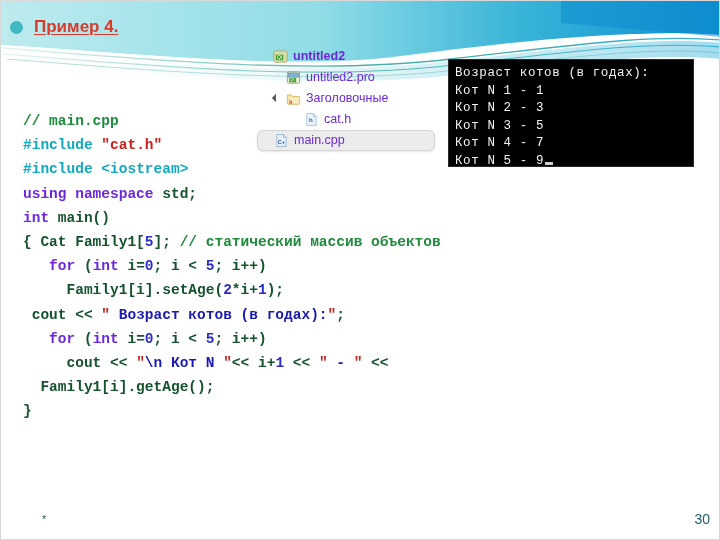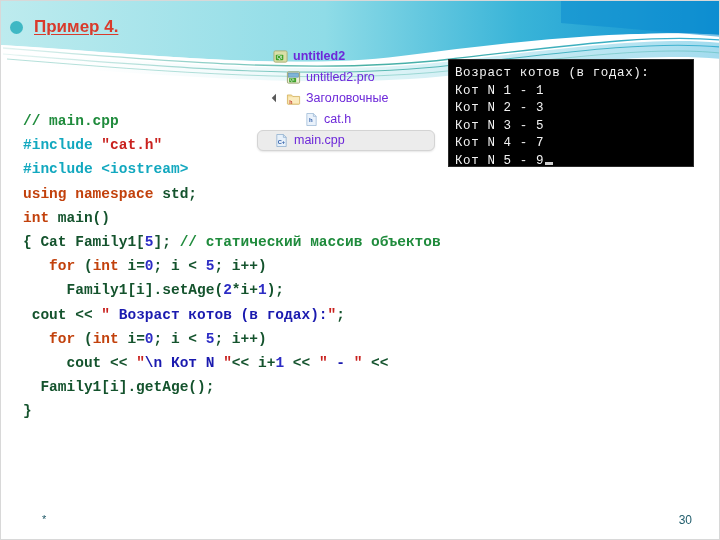--- a/index.html
+++ b/index.html
@@ -68,21 +68,21 @@
     line-height: 24.2px;
     color: #0a0a0a;
     white-space: pre;
     z-index: 4;
   }
   #code .ln { display: block; height: 24.2px; }
   .c-comment { color: #1F8B3C; }
   .c-pre     { color: #12A8BF; }
   .c-str     { color: #C9211E; }
   .c-strtxt  { color: #1A1AAF; }
-  .c-kw      { color: #c2410c; }
+  .c-kw      { color: #6d28d9; }
   .c-num     { color: #2C2CC4; }
   .c-plain   { color: #14532d; }
 
   
   #tree {
     position: absolute;
     left: 258px;
     top: 45px;
     width: 176px;
     z-index: 6;
@@ -163,24 +163,24 @@
     position: absolute;
     left: 41px;
     bottom: 14px;
     font-family: "Liberation Sans", sans-serif;
     font-size: 11px;
     color: #215968;
     z-index: 5;
   }
   #footer-num {
     position: absolute;
-    right: 27px;
+    right: 9px;
     bottom: 12px;
     font-family: "Liberation Sans", sans-serif;
-    font-size: 12px;
+    font-size: 14px;
     color: #1F5C6B;
     z-index: 5;
   }
 </style>
 </head>
 <body>
 
 <div id="slide">
 
   <div id="banner">

